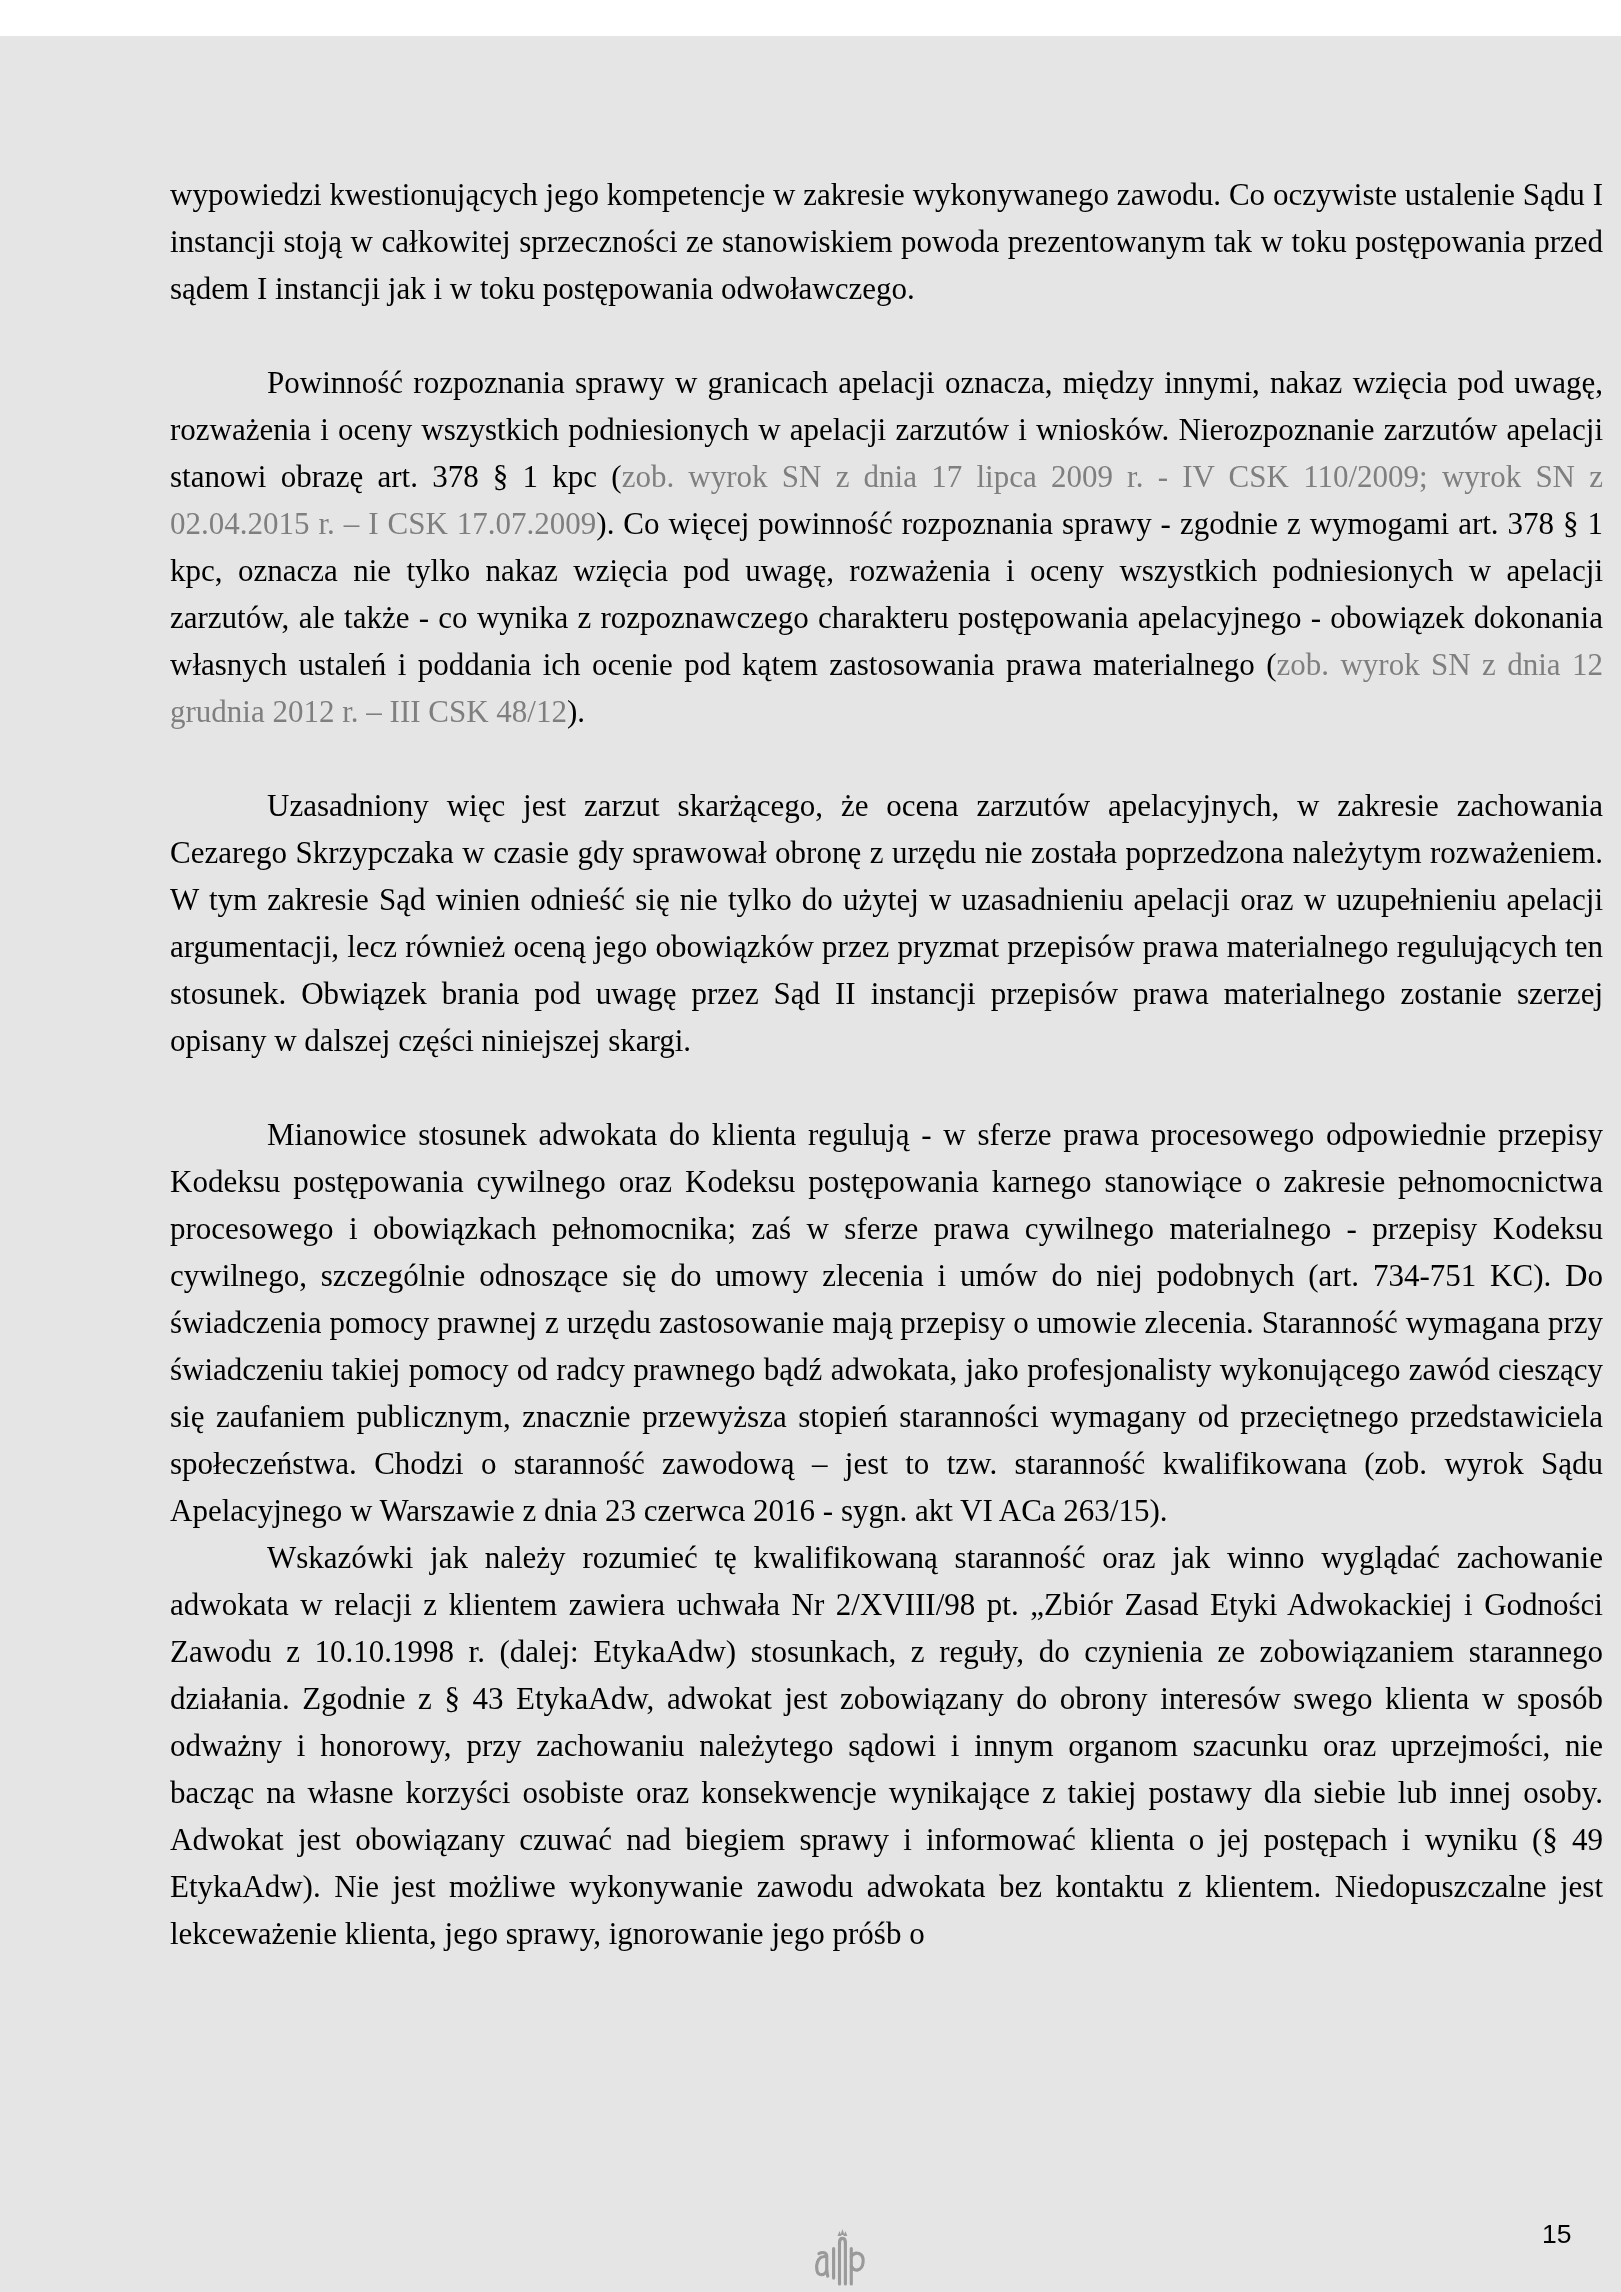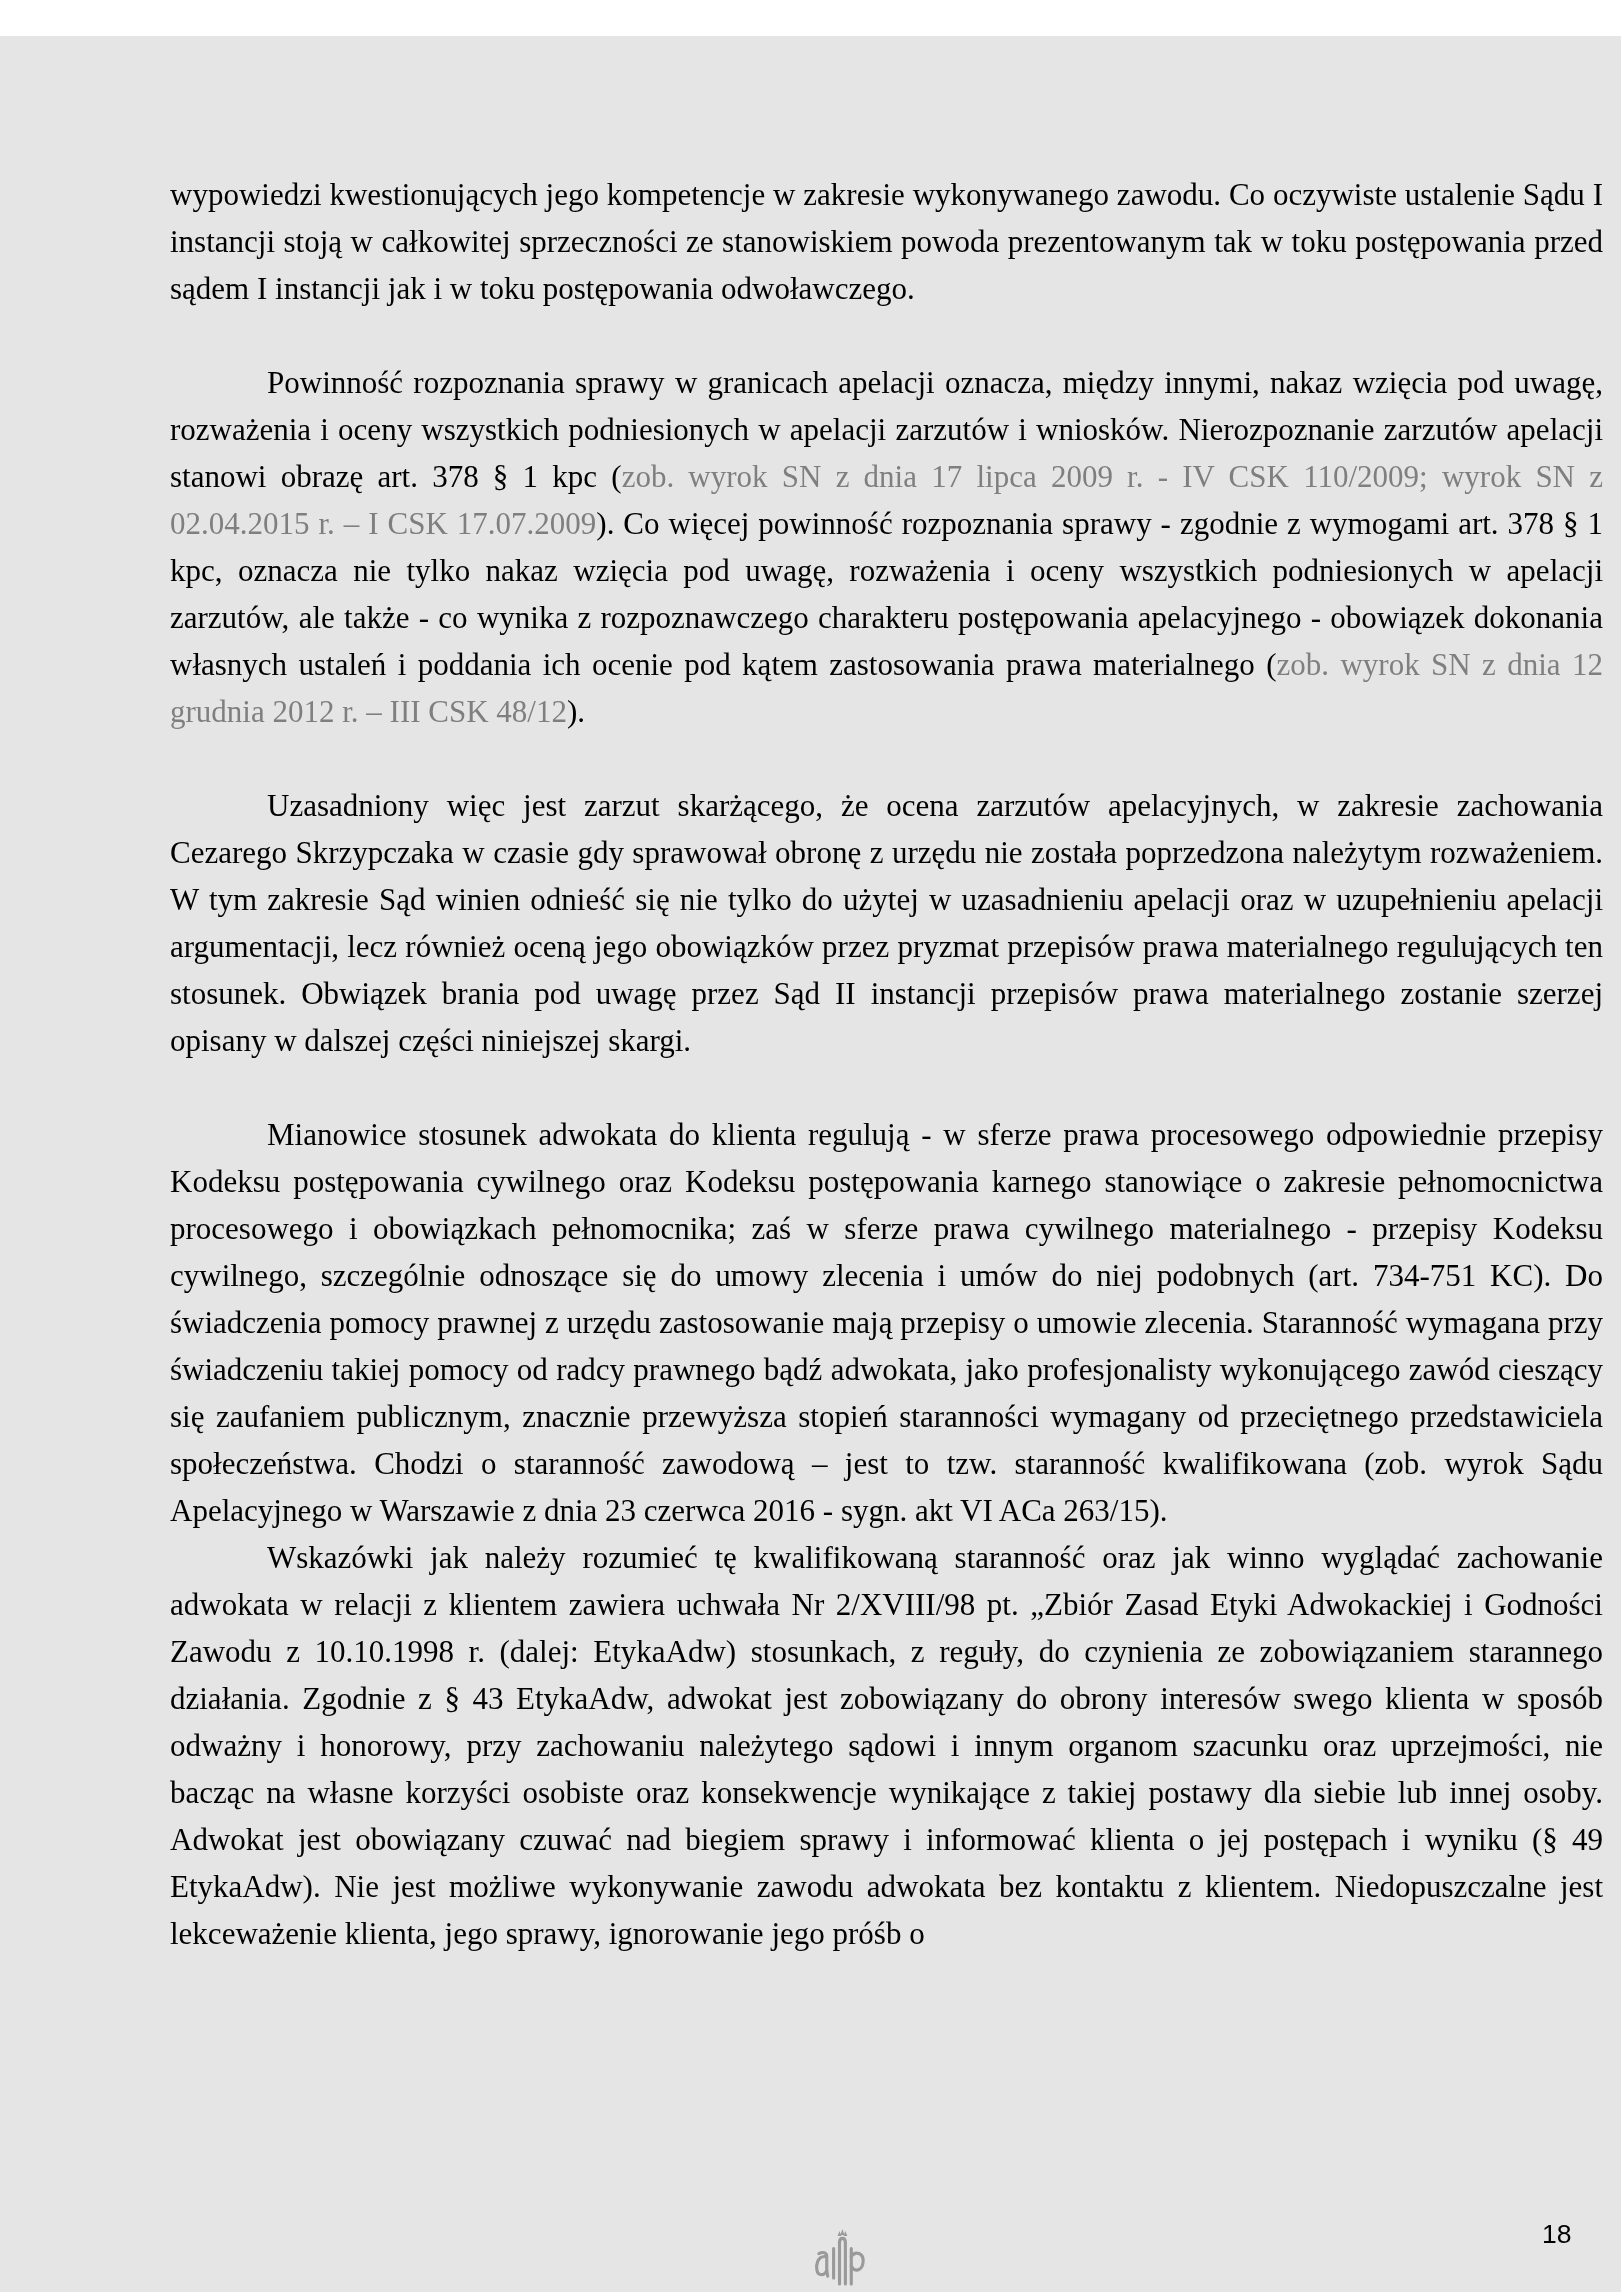--- a/index.html
+++ b/index.html
@@ -51,15 +51,15 @@
       <path d="M39 22 L39 58"></path>
       <path d="M39 30 C43 24 52 26 51 36 C50 45 42 46 39 40"></path>
     </g>
     <g fill="#9a9a9a">
       <path d="M28 8 L30 2 L32 8 Z"></path>
       <path d="M25 9 L27 4 L29 9 Z"></path>
       <path d="M31 9 L33 4 L35 9 Z"></path>
     </g>
   </svg>
 
-  <div class="page-number">18</div>
+  <div class="page-number">15</div>
 </div>
 
 
 </body></html>

